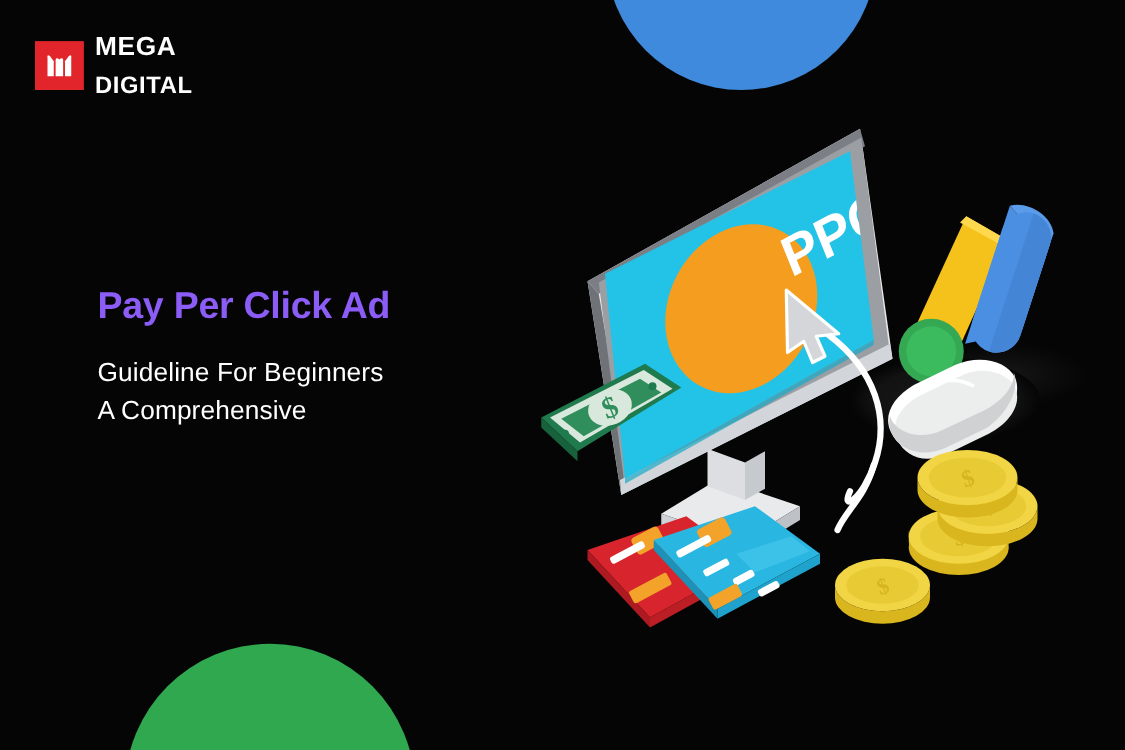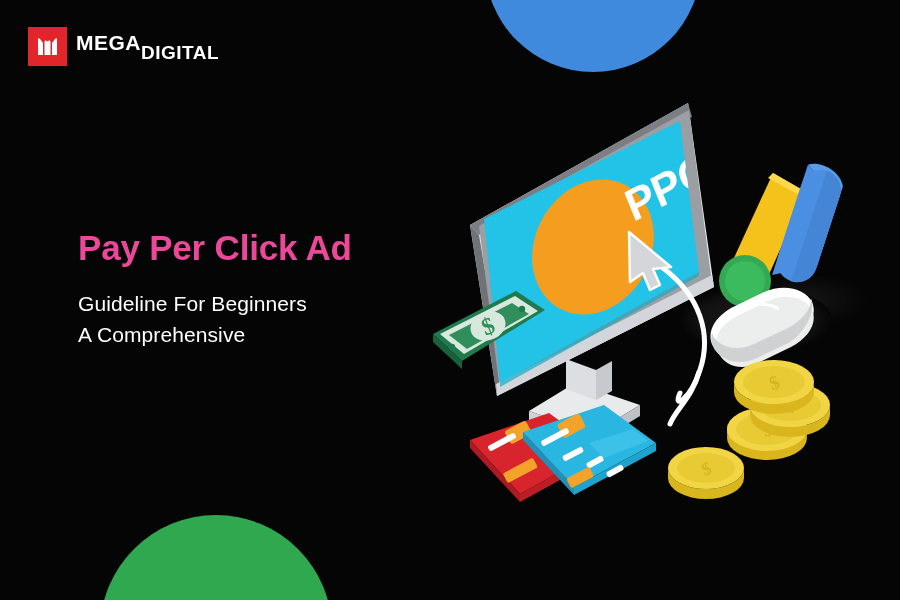--- a/index.html
+++ b/index.html
@@ -14,32 +14,32 @@
   .bg-circle { position:absolute; border-radius:50%; }
   #blue-circle  { width:216px; height:216px; left:485px; top:-144px; background:#3f8add; }
   #green-circle { width:232px; height:232px; left:100px; top:515px;  background:#2fa84f; }
 
   
   #logo { position:absolute; left:28px; top:27px; display:flex; align-items:center; gap:9px; }
   #logo-mark {
     width:39px; height:39px; background:#e1252b; position:relative; flex:none;
   }
   #logo-mark svg { position:absolute; left:0; top:0; }
-  #logo-text { display:flex; flex-direction:row; line-height:1; }
+  #logo-text { display:flex; flex-direction:column; line-height:1; }
   #logo-text .l1, #logo-text .l2 {
     color:#ffffff; font-weight:bold; letter-spacing:.5px;
     font-family:"Liberation Sans", sans-serif;
   }
   #logo-text .l1 { font-size:21px; }
   #logo-text .l2 { font-size:19px; margin-top:11px; }
 
   
   #headline { position:absolute; left:78px; top:228px; }
   #title {
-    color:#ec4899; font-size:35px; font-weight:bold; letter-spacing:-0.2px;
+    color:#8b5cf6; font-size:30px; font-weight:bold; letter-spacing:-0.2px;
     line-height:1.12; white-space:nowrap;
   }
   #subtitle {
     margin-top:22px; color:#ffffff; font-size:21px; line-height:1.45;
     font-weight:400; letter-spacing:.1px;
   }
   #subtitle div { white-space:nowrap; }
 
   
   #art { position:absolute; left:0; top:0; width:900px; height:600px; pointer-events:none; }

